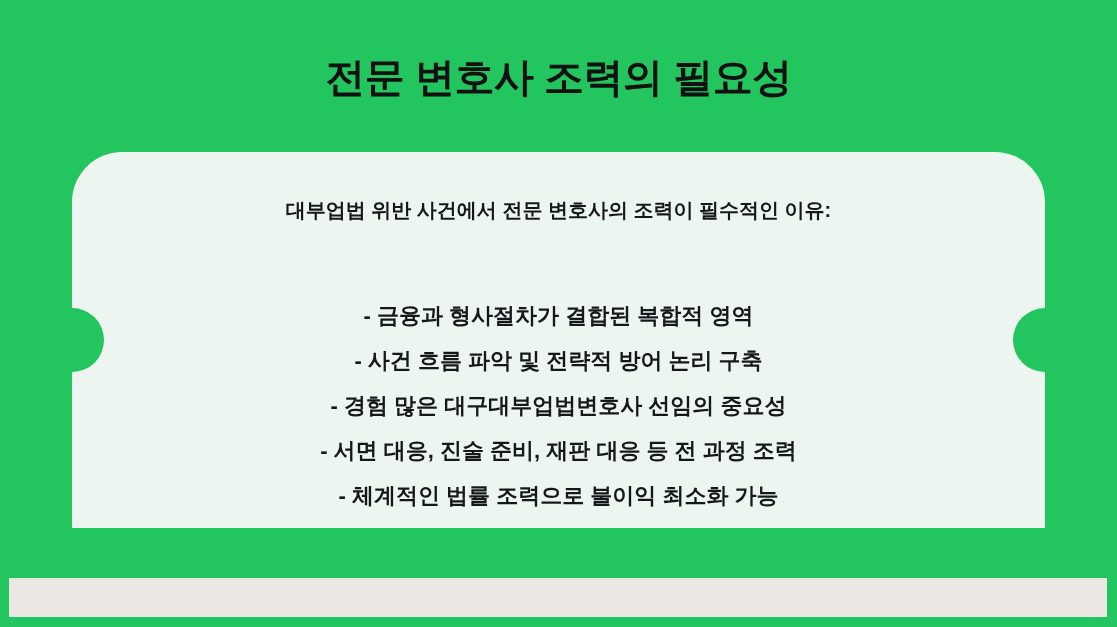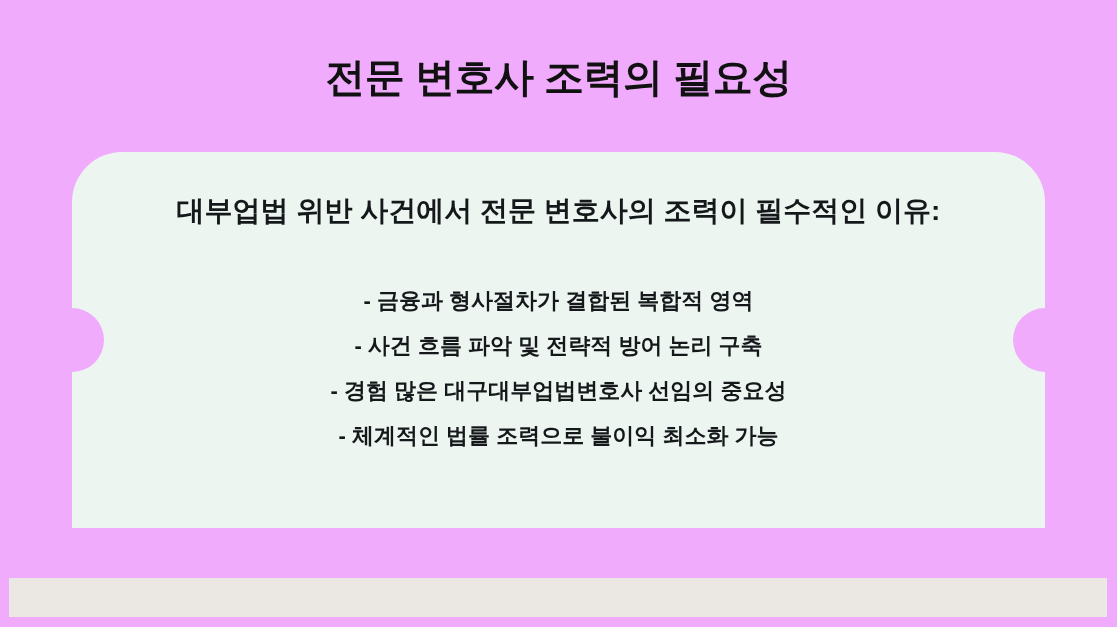--- a/index.html
+++ b/index.html
@@ -10,21 +10,21 @@
     width: 1117px;
     height: 627px;
     overflow: hidden;
     font-family: "Liberation Sans", "DejaVu Sans", sans-serif;
   }
 
   .slide {
     position: relative;
     width: 1117px;
     height: 627px;
-    background: #f0abfc;
+    background: #22c55e;
     overflow: hidden;
   }
 
   
   .slide-title {
     position: absolute;
     left: 0;
     top: 26px;
     width: 1117px;
     text-align: center;
@@ -56,34 +56,34 @@
   .card-content {
     position: absolute;
     left: 0;
     top: 0;
     width: 973px;
     padding-top: 36px;
     text-align: center;
   }
 
   .card-heading {
-    font-size: 28px;
+    font-size: 20px;
     font-weight: bold;
     color: #15181a;
     line-height: 45px;
     white-space: nowrap;
   }
 
   .spacer-line {
     height: 45px;
   }
 
   .bullet-list {
     list-style: none;
-    margin: 0;
+    margin: 15px;
     padding: 0;
   }
 
   .bullet-item {
     font-size: 22px;
     font-weight: bold;
     color: #15181a;
     line-height: 45px;
     white-space: nowrap;
   }
@@ -124,20 +124,21 @@
 
     <div class="card-content">
       <div class="card-heading">대부업법 위반 사건에서 전문 변호사의 조력이 필수적인 이유:</div>
 
       <div class="spacer-line"></div>
 
       <ul class="bullet-list">
         <li class="bullet-item">- 금융과 형사절차가 결합된 복합적 영역</li>
         <li class="bullet-item">- 사건 흐름 파악 및 전략적 방어 논리 구축</li>
         <li class="bullet-item">- 경험 많은 대구대부업법변호사 선임의 중요성</li>
+        <li class="bullet-item">- 서면 대응, 진술 준비, 재판 대응 등 전 과정 조력</li>
         <li class="bullet-item">- 체계적인 법률 조력으로 불이익 최소화 가능</li>
       </ul>
     </div>
   </div>
 
   <div class="bottom-bar"></div>
 
 </div>
 
 </body></html>

